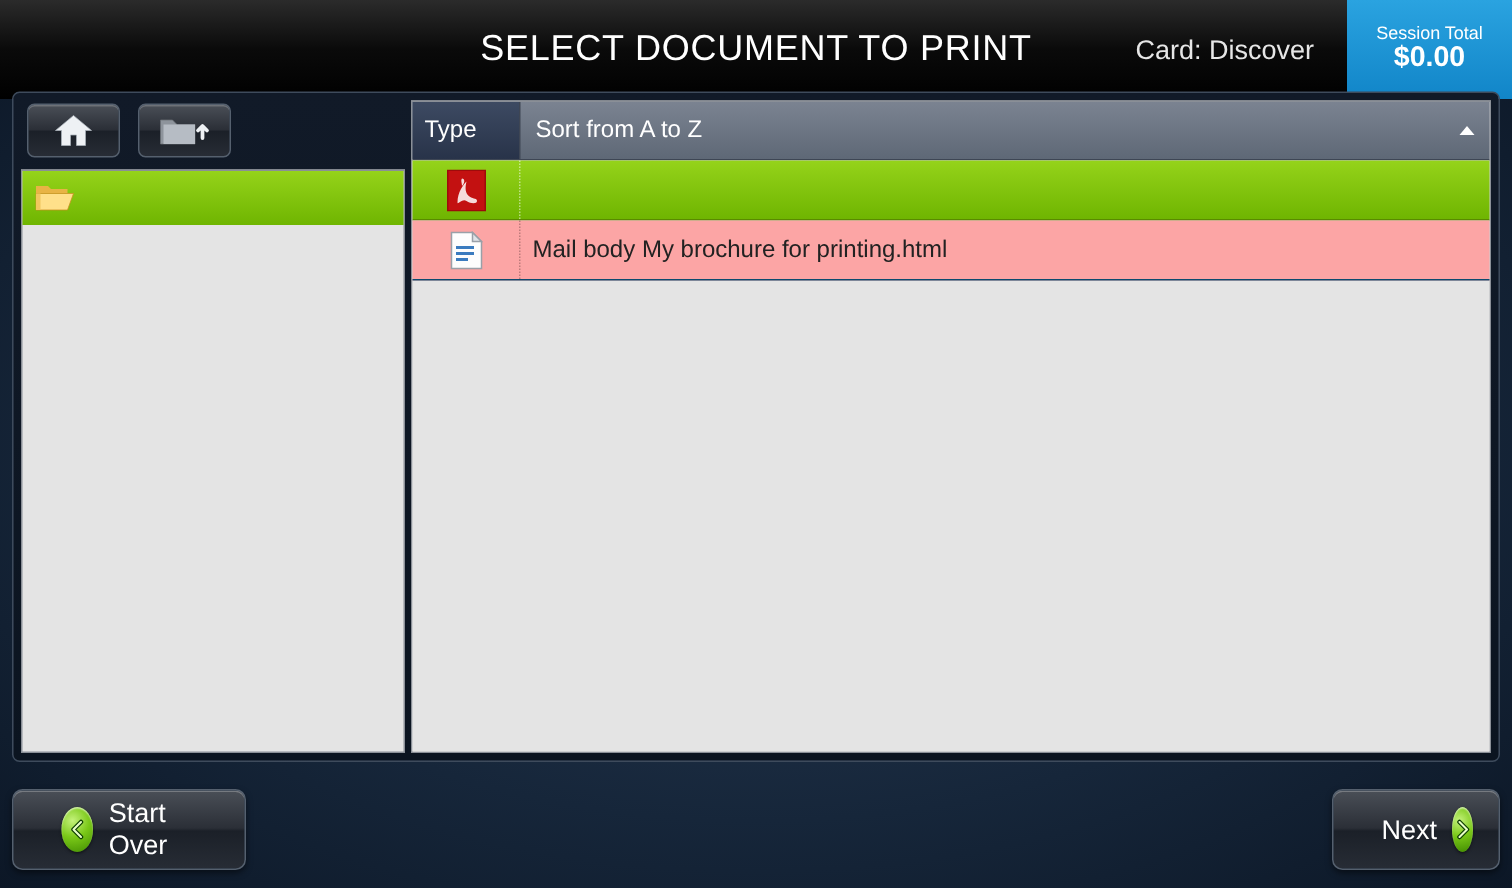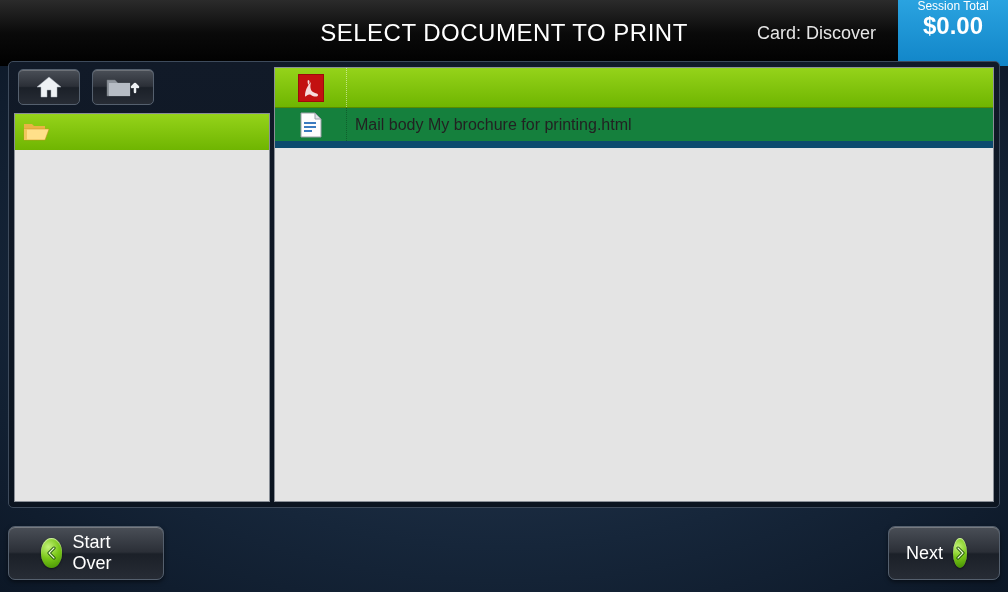--- a/index.html
+++ b/index.html
@@ -37,24 +37,25 @@
     display: flex;
     align-items: center;
   }
   .session-box {
     width: 110px;
     background: linear-gradient(to bottom, #2aa3e0 0%, #1185c8 100%);
     color: #fff;
     text-align: center;
     display: flex;
     flex-direction: column;
+    justify-content: center;
     line-height: 1.1;
   }
   .session-label { font-size: 12px; }
-  .session-amount { font-size: 24px; font-weight: 700; }
+  .session-amount { font-size: 19px; font-weight: 700; }
 
   
   .content {
     position: absolute;
     left: 8px; right: 8px; top: 61px;
     height: 447px;
     background: linear-gradient(to bottom, #111a28 0%, #0b1420 100%);
     border: 1px solid #3e4b5c;
     border-radius: 5px;
     padding: 5px;
@@ -143,22 +144,22 @@
     border-bottom: 6px solid #fff;
   }
   .files {
     background: #e4e4e4;
     flex: 1;
   }
   .file-row {
     height: 40px;
     display: flex;
     align-items: center;
-    border-bottom: 7px solid #0c4a6e;
-    background: #15803d;
+    border-bottom: 1px solid #0c4a6e;
+    background: #fca5a5;
   }
   .file-row.selected {
     background: linear-gradient(to bottom, #95d31a 0%, #6fb501 100%);
     color: #fff;
     border-bottom: 1px solid #5a8a00;
   }
   .file-row .cell-type {
     width: 72px;
     display: flex;
     align-items: center;
@@ -200,21 +201,21 @@
     width: 30px; height: 30px;
     border-radius: 50%;
     background: radial-gradient(circle at 35% 30%, #c4f27a 0%, #7ac818 45%, #3f8a00 100%);
     display: flex;
     align-items: center;
     justify-content: center;
     box-shadow: inset 0 1px 1px rgba(255,255,255,0.6), 0 1px 2px rgba(0,0,0,0.5);
   }
   .big-btn .circle svg { display: block; }
   .start-over { width: 156px; justify-content: flex-start; }
-  .next { width: 112px; justify-content: flex-end; }
+  .next { width: 112px; justify-content: space-between; }
 </style>
 </head>
 <body>
 
 <div class="header">
   <div class="header-title">SELECT DOCUMENT TO PRINT</div>
   <div class="header-right">
     <div class="card-label">Card: Discover</div>
     <div class="session-box">
       <div class="session-label">Session Total</div>
@@ -246,20 +247,29 @@
           <path d="M1 3 L9 3 L11 5 L22 5 L22 8 L1 8 Z" fill="#e8b445"></path>
           <path d="M1 8 L26 8 L22 19 L1 19 Z" fill="#ffe08a" stroke="#c98f1f" stroke-width="0.5"></path>
           <path d="M1 8 L4 8 L4 19 L1 19 Z" fill="#f0c65e"></path>
         </svg>
         <span></span>
       </div>
     </div>
   </div>
 
   <div class="main">
+    <div class="col-header">
+      <div class="col-type">
+        <span>Type</span>
+      </div>
+      <div class="col-name">
+        <span>Sort from A to Z</span>
+        <span class="sort-arrow"></span>
+      </div>
+    </div>
     <div class="files">
 
       <div class="file-row selected">
         <div class="cell-type">
           <svg width="26" height="28" viewBox="0 0 26 28">
             <rect x="0" y="0" width="26" height="28" fill="#9e0b0b"></rect>
             <rect x="1" y="1" width="24" height="26" fill="#c31111"></rect>
             <path d="M7 22 C7 15 11 10 13 8 C12 12 12 16 15 18 C18 20 20 19 20 21 C20 23 16 23 13 21 C10 19 7 24 7 22 Z" fill="#fff" opacity="0.85"></path>
             <path d="M10 6 C12 6 12 9 10 11 C10 9 9 7 10 6 Z" fill="#fff" opacity="0.85"></path>
           </svg>

